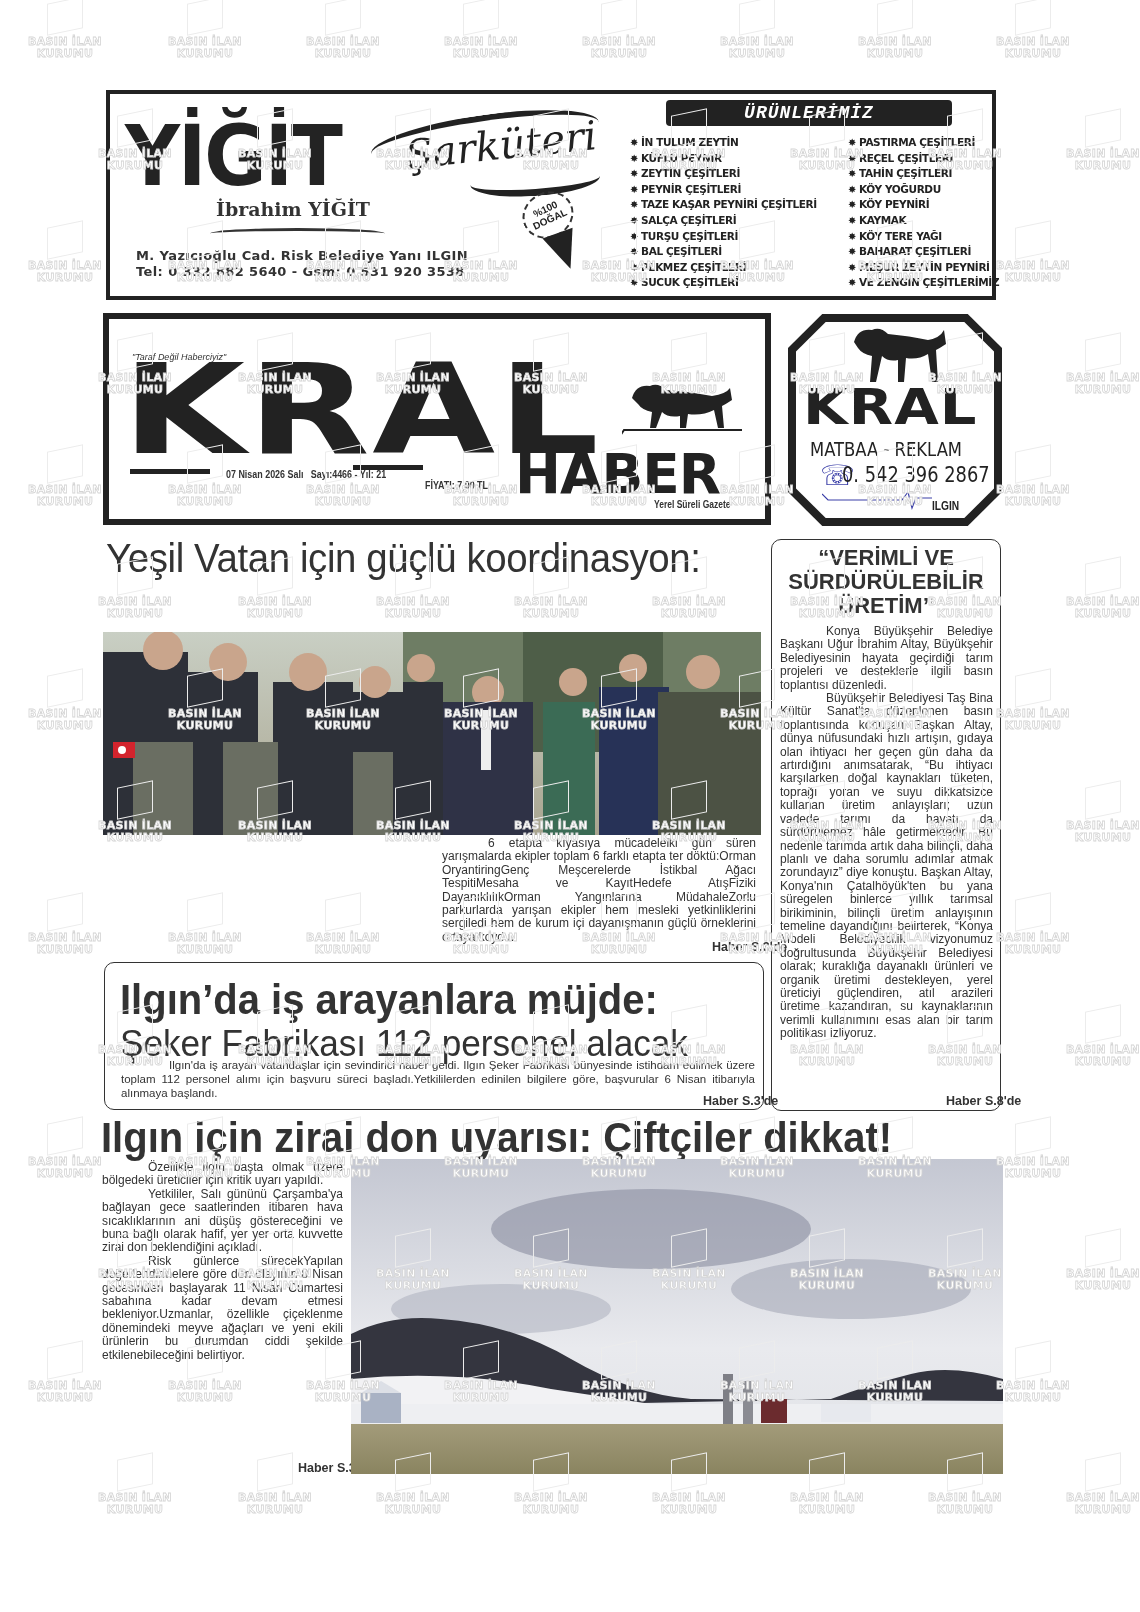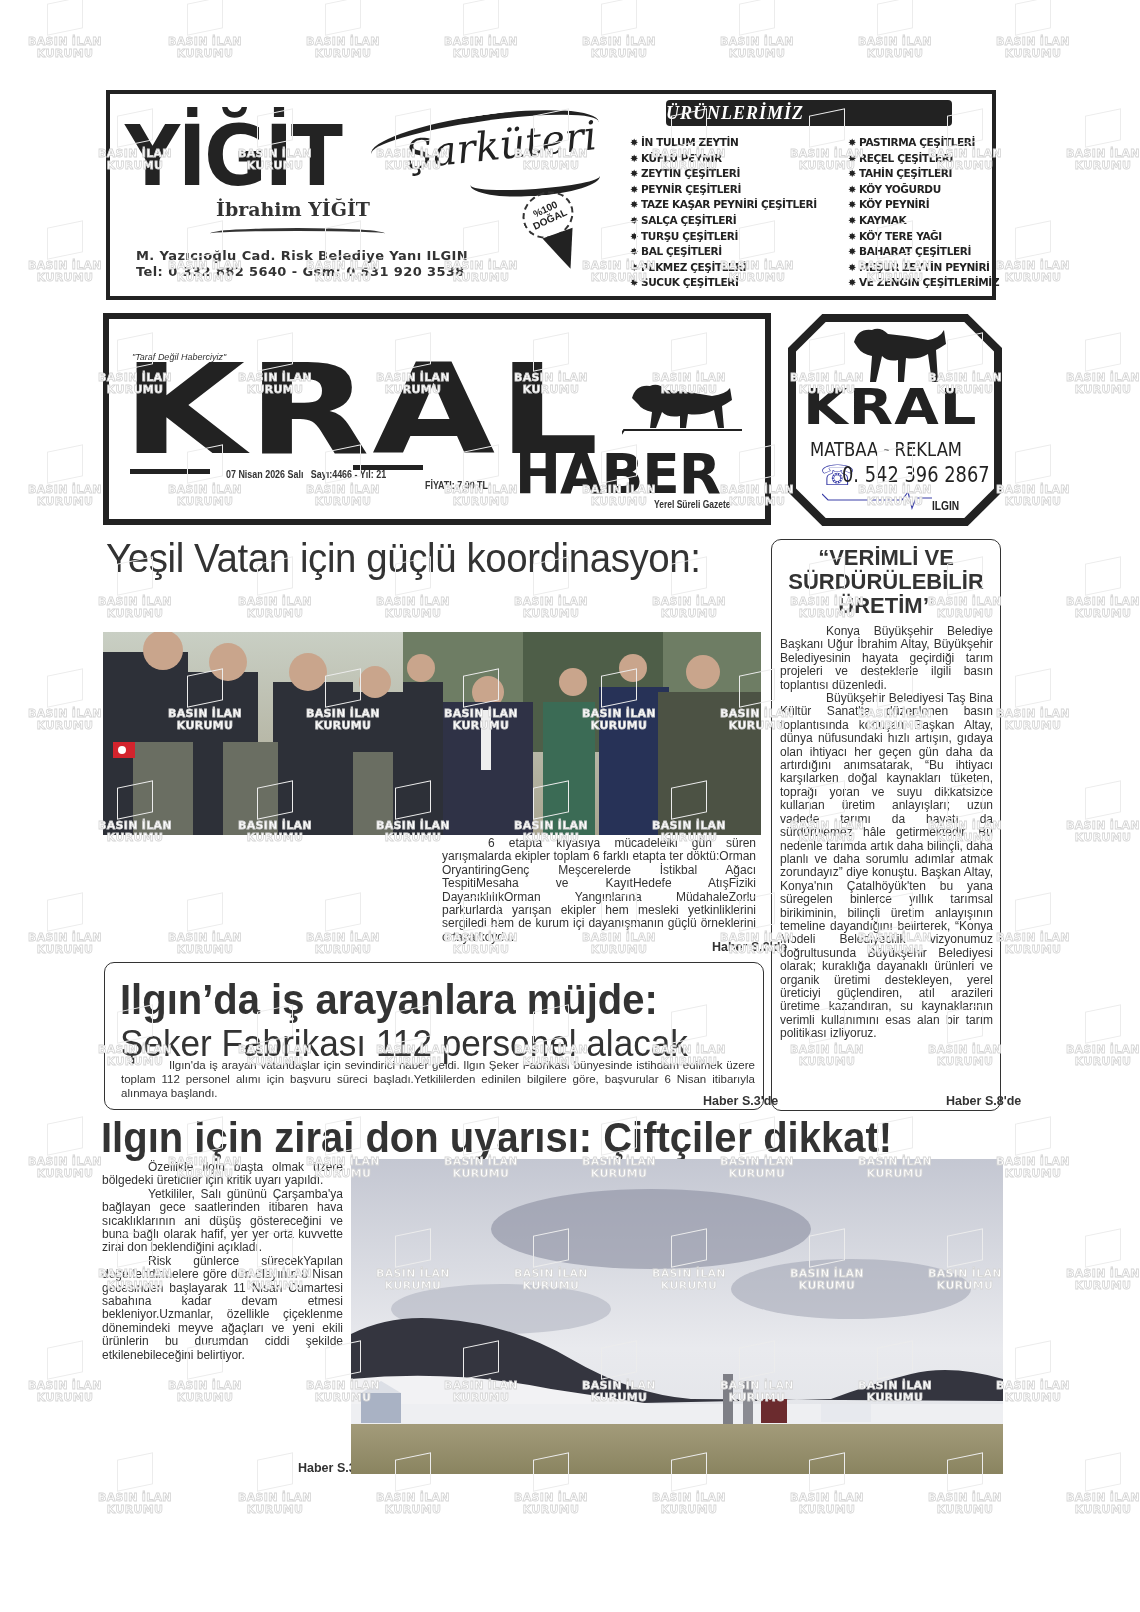--- a/index.html
+++ b/index.html
@@ -13,21 +13,21 @@
   .ad{left:106px;top:90px;width:890px;height:210px;border:4px solid #222;box-sizing:border-box;}
   .yigit{left:125px;top:112px;font-family:"DejaVu Sans",sans-serif;font-weight:900;font-size:76px;letter-spacing:-2px;color:#232323;transform:scaleY(1.1);transform-origin:top left;line-height:80px;}
   .sark{left:405px;top:122px;font-family:"DejaVu Serif",serif;font-style:italic;font-size:40px;color:#222;transform:rotate(-6deg);}
   .swoosh1{left:370px;top:115px;width:230px;height:40px;border-top:6px solid #222;border-radius:50% 50% 0 0;transform:rotate(-8deg);}
   .swoosh2{left:470px;top:165px;width:130px;height:24px;border-bottom:7px solid #222;border-radius:0 0 60% 60%;transform:rotate(-4deg);}
   .owner{left:216px;top:198px;font-family:"DejaVu Serif",serif;font-weight:bold;font-size:19px;color:#333;}
   .ownerline{left:210px;top:228px;width:175px;height:8px;border-top:3px solid #333;border-radius:50%;}
   .addr{left:136px;top:248px;font-family:"DejaVu Sans",sans-serif;font-weight:bold;font-size:13px;color:#333;letter-spacing:0.4px;line-height:16px;}
   .badge{left:522px;top:192px;width:52px;height:46px;border:2px dashed #333;border-radius:50%;text-align:center;font-size:10px;font-weight:bold;line-height:11px;padding-top:9px;box-sizing:border-box;transform:rotate(-25deg);}
   .ribbon{left:548px;top:232px;width:0;height:0;border-left:16px solid transparent;border-right:16px solid transparent;border-top:38px solid #222;transform:rotate(-20deg);}
-  .urun-h{left:666px;top:100px;width:286px;height:26px;background:#222;border-radius:4px;color:#fff;font-family:Liberation Serif, serif;font-style:italic;font-weight:bold;font-size:18px;text-align:left;line-height:26px;letter-spacing:1px;}
+  .urun-h{left:666px;top:100px;width:286px;height:26px;background:#222;border-radius:4px;color:#fff;font-family:Liberation Mono, monospace;font-style:italic;font-weight:bold;font-size:18px;text-align:center;line-height:26px;letter-spacing:1px;}
   .urun-list{font-family:"DejaVu Sans",sans-serif;font-weight:bold;font-size:10.5px;line-height:14.6px;color:#222;letter-spacing:-0.4px;}
   .urun-list div::before{content:"✸ ";font-size:10px;}
   
   .mast{left:103px;top:313px;width:668px;height:212px;border:6px solid #222;box-sizing:border-box;}
   .slogan{left:132px;top:352px;font-size:9px;font-style:italic;color:#333;}
   .kral{left:122px;top:348px;font-family:"DejaVu Sans",sans-serif;font-weight:bold;font-size:124px;letter-spacing:2px;color:#222;line-height:124px;transform:scaleX(1.28);transform-origin:left top;}
   .haber{left:515px;top:446px;font-family:"DejaVu Sans",sans-serif;font-weight:bold;font-size:56px;color:#222;letter-spacing:-1px;line-height:56px;transform:scaleX(0.98);transform-origin:left top;}
   .lion{left:622px;top:378px;}
   .bar1{left:130px;top:469px;width:80px;height:5px;background:#222;}
   .date{left:226px;top:468px;font-size:10.5px;font-weight:bold;color:#333;transform:scaleX(0.85);transform-origin:left;}

